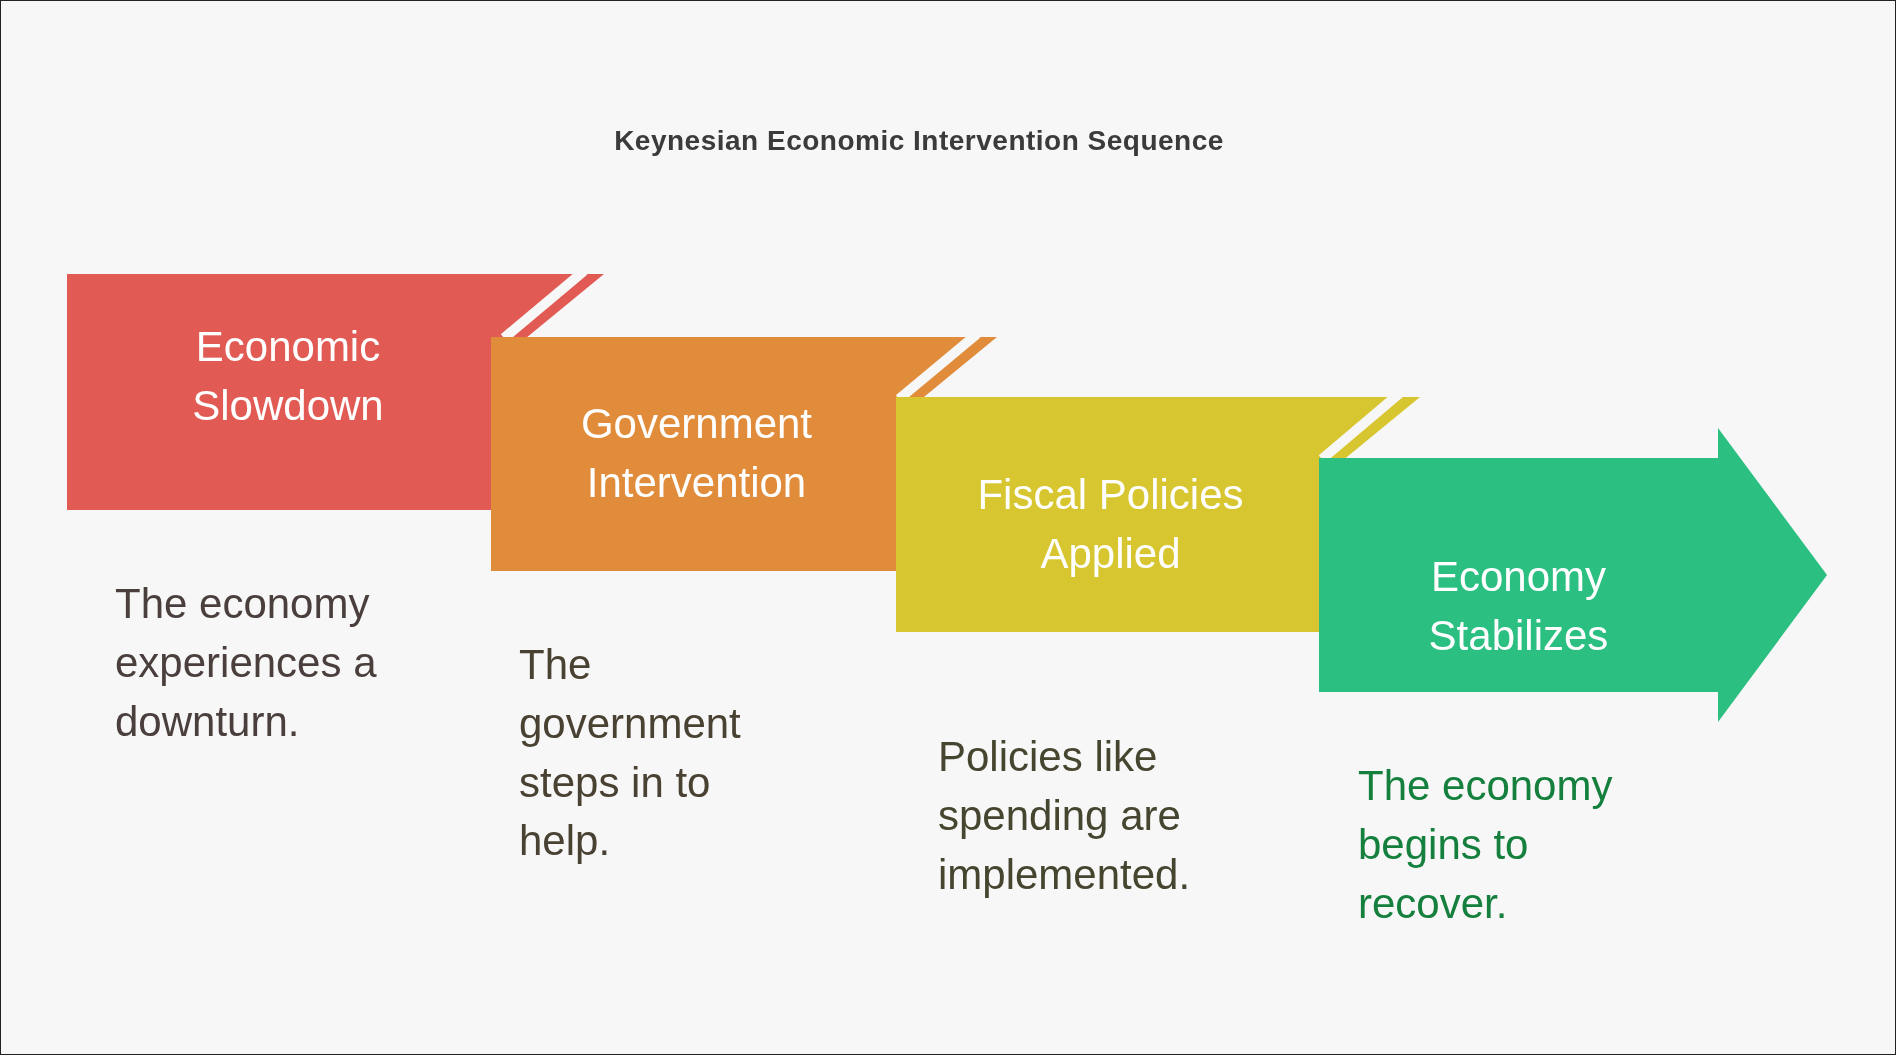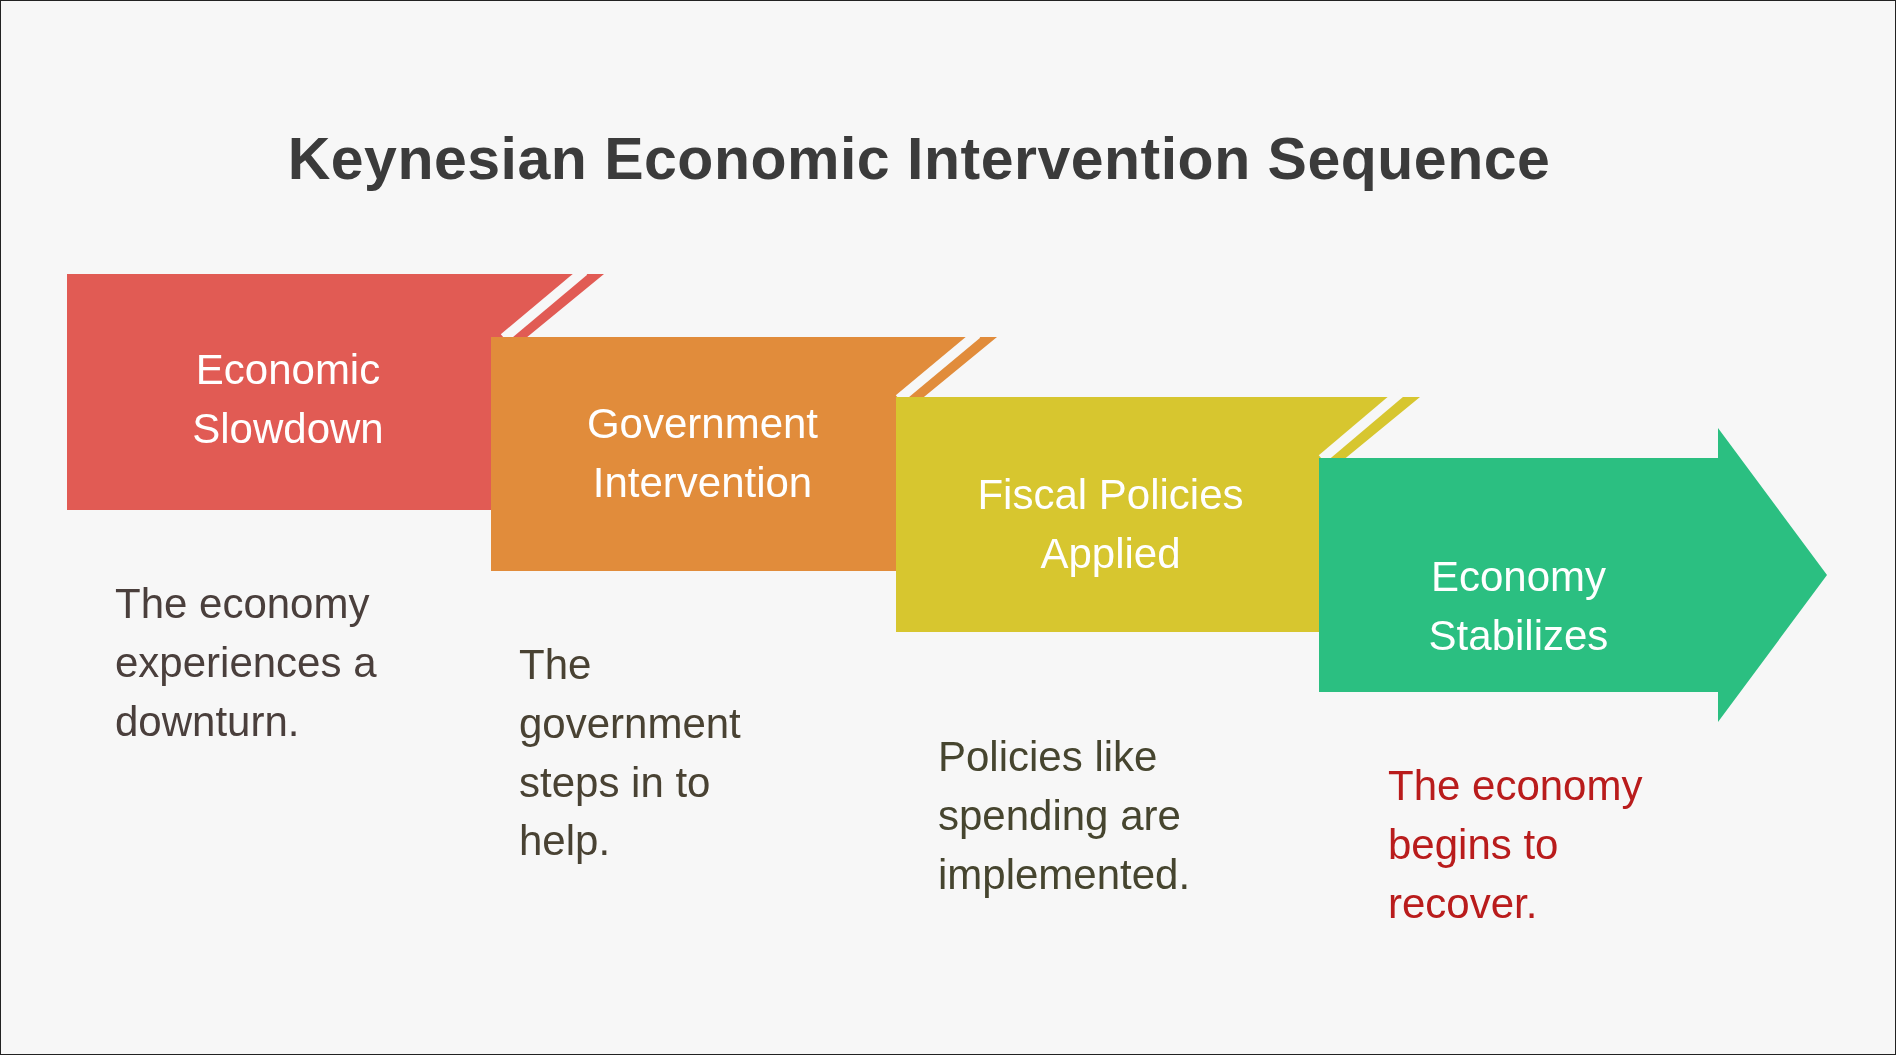--- a/index.html
+++ b/index.html
@@ -17,21 +17,21 @@
     box-sizing: border-box;
     overflow: hidden;
   }
   .title {
     position: absolute;
     left: 0;
     top: 124px;
     width: 1836px;
     margin: 0;
     text-align: center;
-    font-size: 59px;
+    font-size: 28px;
     font-weight: 700;
     color: #3b3b3b;
     letter-spacing: 0.5px;
   }
   .shapes {
     position: absolute;
     left: 0;
     top: 0;
     width: 1896px;
     height: 1055px;
@@ -45,23 +45,23 @@
     display: flex;
     align-items: center;
     justify-content: center;
     text-align: center;
     color: #ffffff;
     font-size: 42px;
     line-height: 1.4;
     pointer-events: none;
   }
   .step-label .label-text { display: inline-block; }
-  .label-1 { left: 66px;   top: 281px; width: 442px; height: 236px; }
+  .label-1 { left: 66px;   top: 258px; width: 442px; height: 236px; }
   .label-1 .label-text { max-width: 300px; }
-  .label-2 { left: 490px;  top: 336px; width: 411px; height: 234px; padding-left: 6px; }
+  .label-2 { left: 490px;  top: 336px; width: 411px; height: 234px; }
   .label-2 .label-text { max-width: 330px; }
   .label-3 { left: 895px;  top: 396px; width: 429px; height: 235px; }
   .label-3 .label-text { max-width: 330px; }
   .label-4 { left: 1318px; top: 457px; width: 399px; height: 298px; }
   .label-4 .label-text { max-width: 300px; }
   .step-desc {
     position: absolute;
     font-size: 42px;
     line-height: 1.4;
     color: #46413d;
@@ -102,15 +102,15 @@
   <div class="step-label label-3">
     <span class="label-text" style="color: rgb(255, 255, 255); margin-top: 20px;">Fiscal Policies Applied</span>
   </div>
   <div class="step-label label-4">
     <span class="label-text" style="color: rgb(255, 255, 255);">Economy Stabilizes</span>
   </div>
 
   <div class="step-desc desc-1" style="color: rgb(74, 63, 60); margin-left: 17px;">The economy experiences a downturn.</div>
   <div class="step-desc desc-2" style="color: rgb(73, 66, 51);">The government steps in to help.</div>
   <div class="step-desc desc-3" style="color: rgb(70, 69, 47);">Policies like spending are implemented.</div>
-  <div class="step-desc desc-4" style="color: #b91c1c; margin-left: 30px;">The economy begins to recover.</div>
+  <div class="step-desc desc-4" style="color: #15803d;">The economy begins to recover.</div>
 
 </div>
 
 </body></html>

